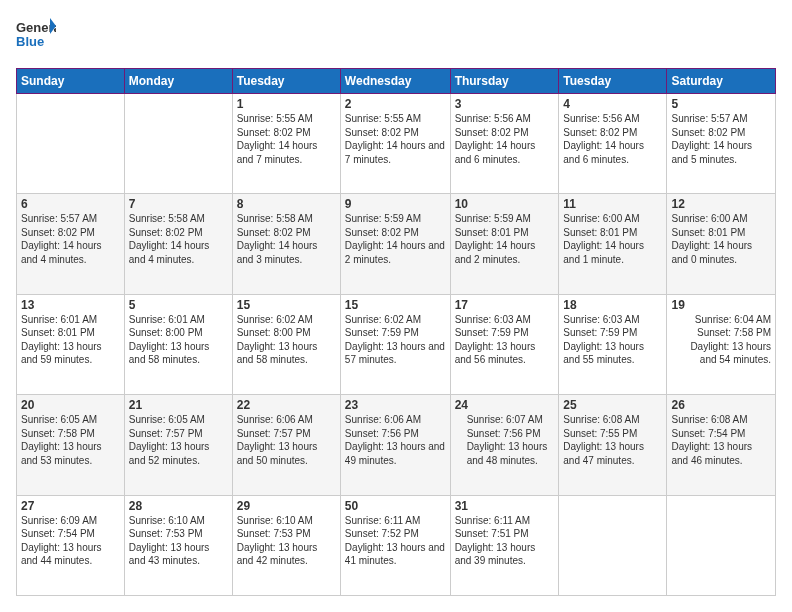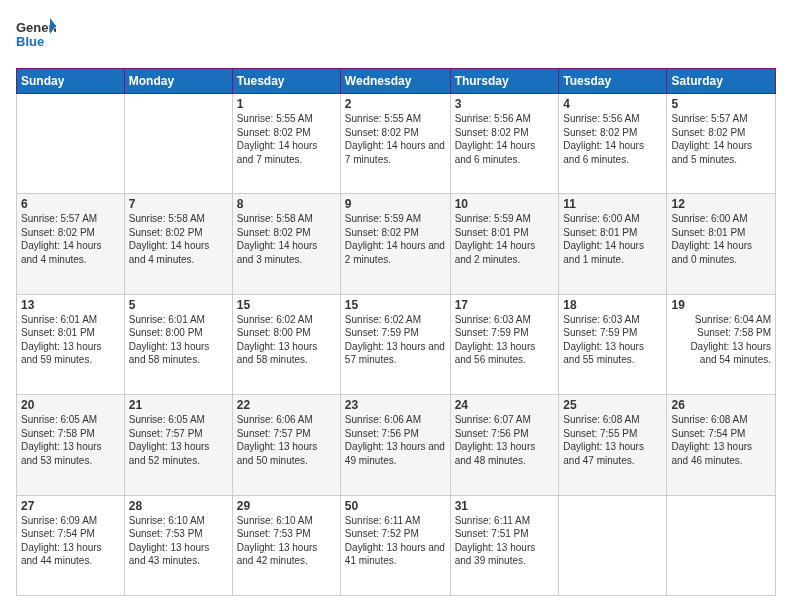--- a/index.html
+++ b/index.html
@@ -257,21 +257,21 @@
 Daylight: 13 hours and 50 minutes.</div>
           </td>
           <td>
             <span class="day-number">23</span>
             <div class="day-info" style="white-space: pre-line;">Sunrise: 6:06 AM
 Sunset: 7:56 PM
 Daylight: 13 hours and 49 minutes.</div>
           </td>
           <td>
             <span class="day-number">24</span>
-            <div class="day-info" style="white-space: pre-line;">Sunrise: 6:07 AM
+            <div class="day-info" style="white-space: pre-line; margin-left: 12px;">Sunrise: 6:07 AM
 Sunset: 7:56 PM
 Daylight: 13 hours and 48 minutes.</div>
           </td>
           <td>
             <span class="day-number">25</span>
             <div class="day-info" style="white-space: pre-line;">Sunrise: 6:08 AM
 Sunset: 7:55 PM
 Daylight: 13 hours and 47 minutes.</div>
           </td>
           <td>

